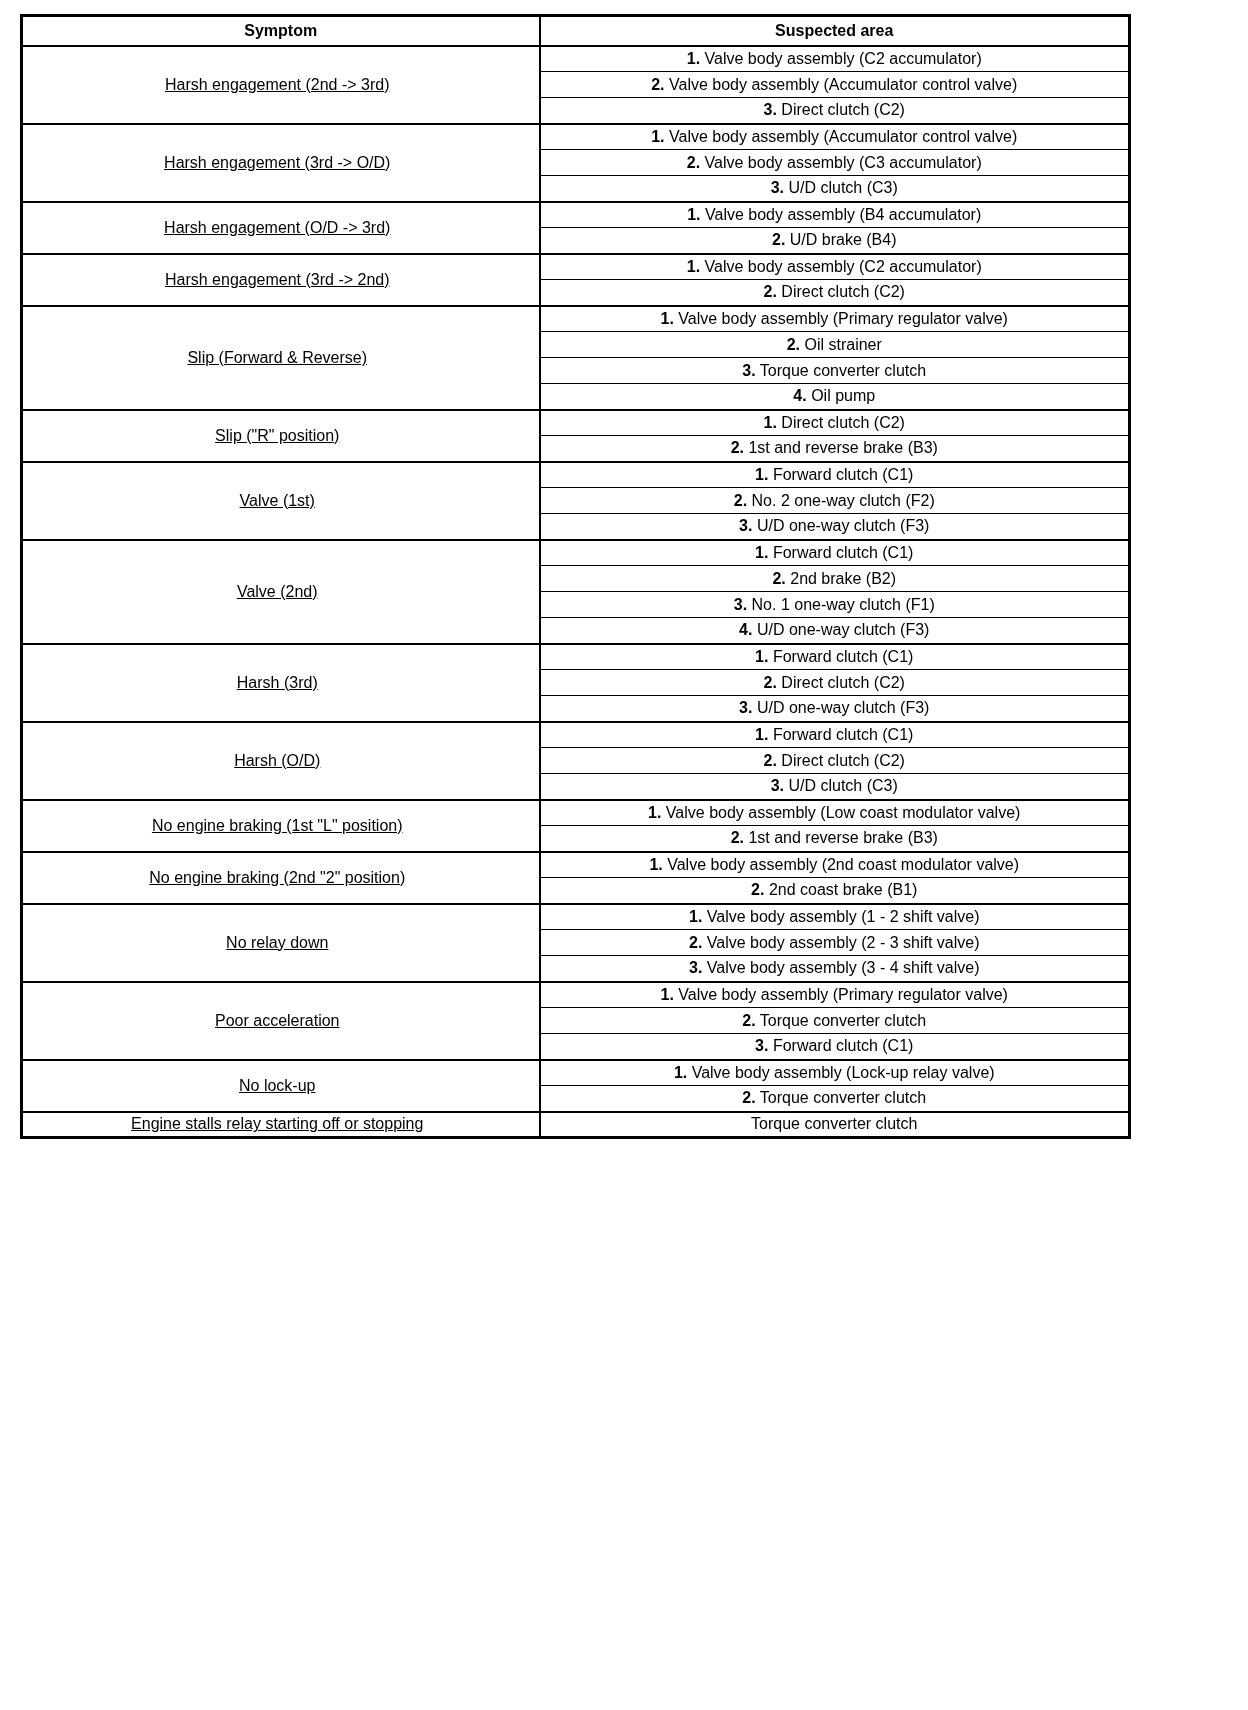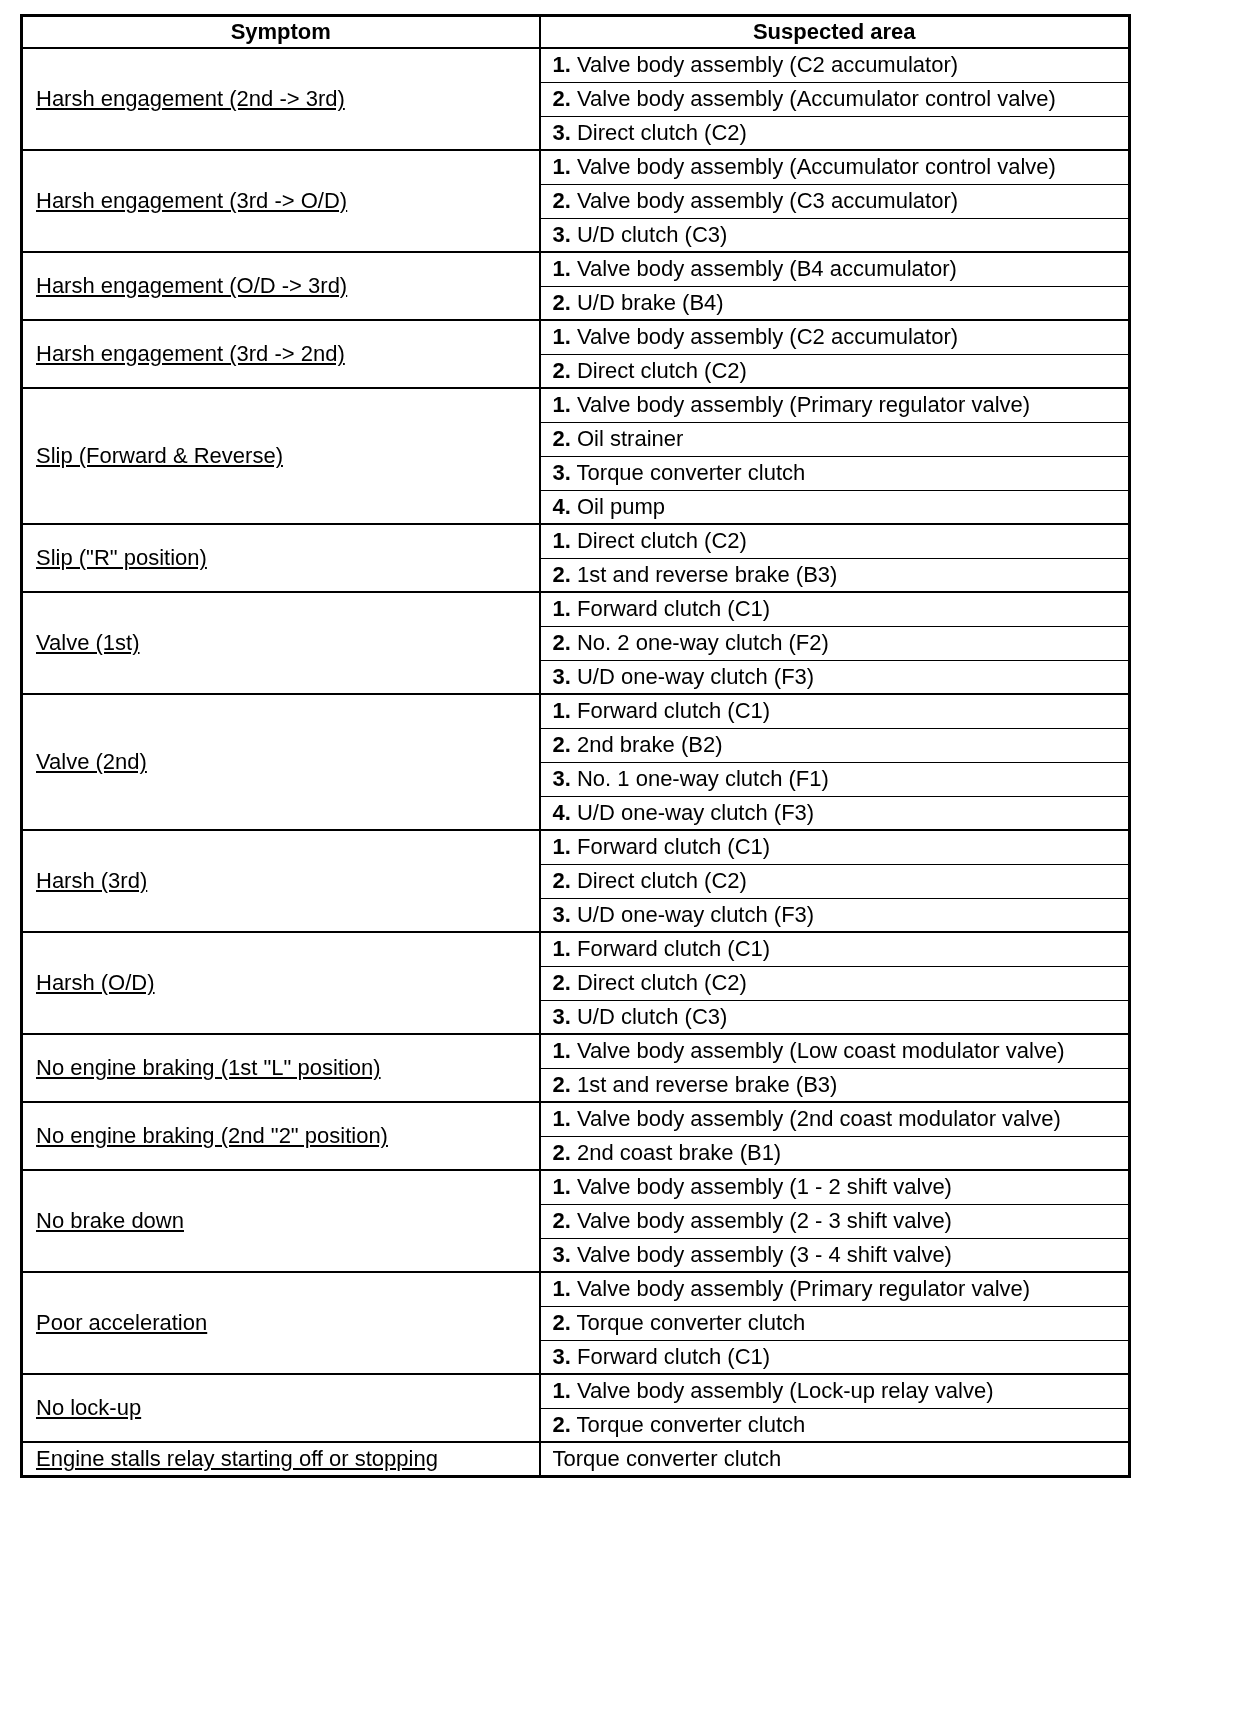--- a/index.html
+++ b/index.html
@@ -11,42 +11,42 @@
     color: #000000;
     font-family: "Liberation Sans", "DejaVu Sans", sans-serif;
   }
   .page { padding: 14px 0 0 20px; }
 
   table.symptom-table {
     border-collapse: collapse;
     width: 1108px;
     table-layout: fixed;
     border: 3px solid #000;
-    font-size: 22px;
+    font-size: 16px;
   }
   col.col-symptom { width: 518px; }
   col.col-area { width: 590px; }
 
   th, td { border: 1px solid #000; }
 
   th {
     height: 30px;
     font-weight: bold;
     text-align: center;
     vertical-align: middle;
     border-bottom: 2px solid #000;
     padding: 2px 6px;
   }
   th.symptom-header { border-right: 2px solid #000; }
 
   td {
-    height: 34px;
-    padding: 2px 12px;
+    height: 26px;
+    padding: 2px 20px;
     vertical-align: middle;
-    text-align: left;
+    text-align: center;
     overflow: hidden;
   }
   td.symptom-cell {
     border-right: 2px solid #000;
     padding-left: 13px;
     text-decoration: underline;
   }
   tr.group-start td { border-top: 2px solid #000; }
 
   .num { font-weight: bold; }
@@ -172,21 +172,21 @@
           <td class="area-cell"><span class="num">2.</span> 1st and reverse brake (B3)</td>
         </tr>
         <tr class="group-start">
           <td class="symptom-cell" rowspan="2">No engine braking (2nd "2" position)</td>
           <td class="area-cell"><span class="num">1.</span> Valve body assembly (2nd coast modulator valve)</td>
         </tr>
         <tr>
           <td class="area-cell"><span class="num">2.</span> 2nd coast brake (B1)</td>
         </tr>
         <tr class="group-start">
-          <td class="symptom-cell" rowspan="3">No brake down</td>
+          <td class="symptom-cell" rowspan="3">No relay down</td>
           <td class="area-cell"><span class="num">1.</span> Valve body assembly (1 - 2 shift valve)</td>
         </tr>
         <tr>
           <td class="area-cell"><span class="num">2.</span> Valve body assembly (2 - 3 shift valve)</td>
         </tr>
         <tr>
           <td class="area-cell"><span class="num">3.</span> Valve body assembly (3 - 4 shift valve)</td>
         </tr>
         <tr class="group-start">
           <td class="symptom-cell" rowspan="3">Poor acceleration</td>

